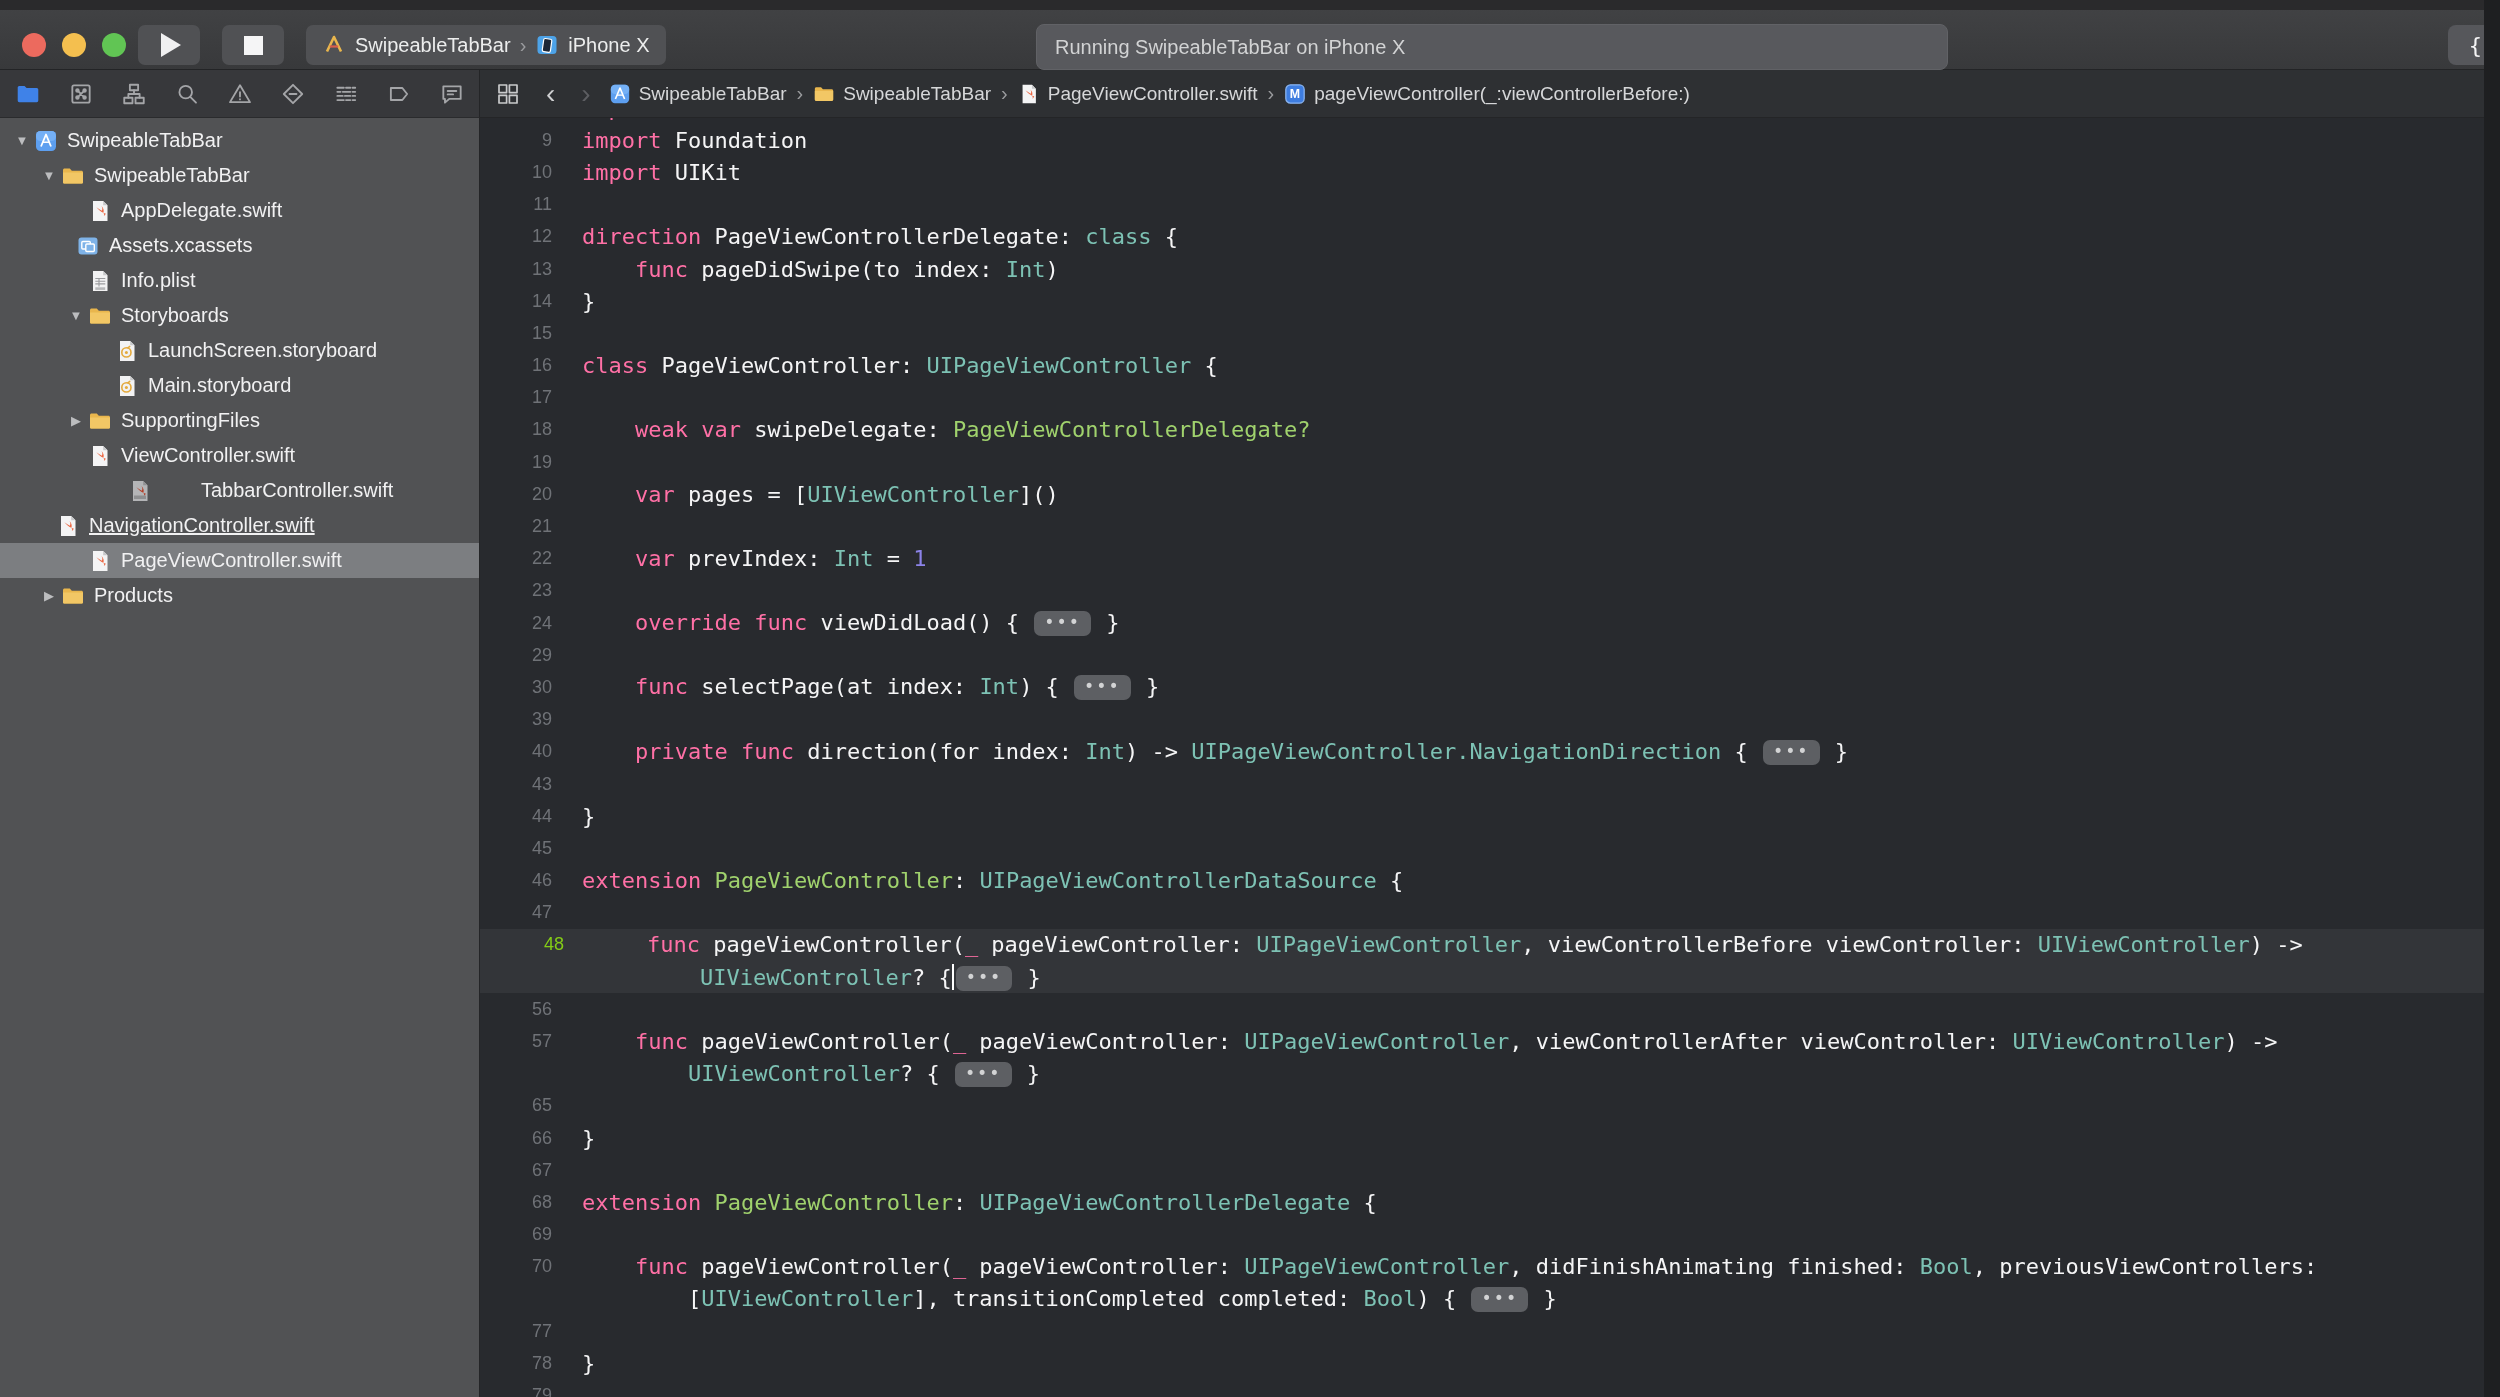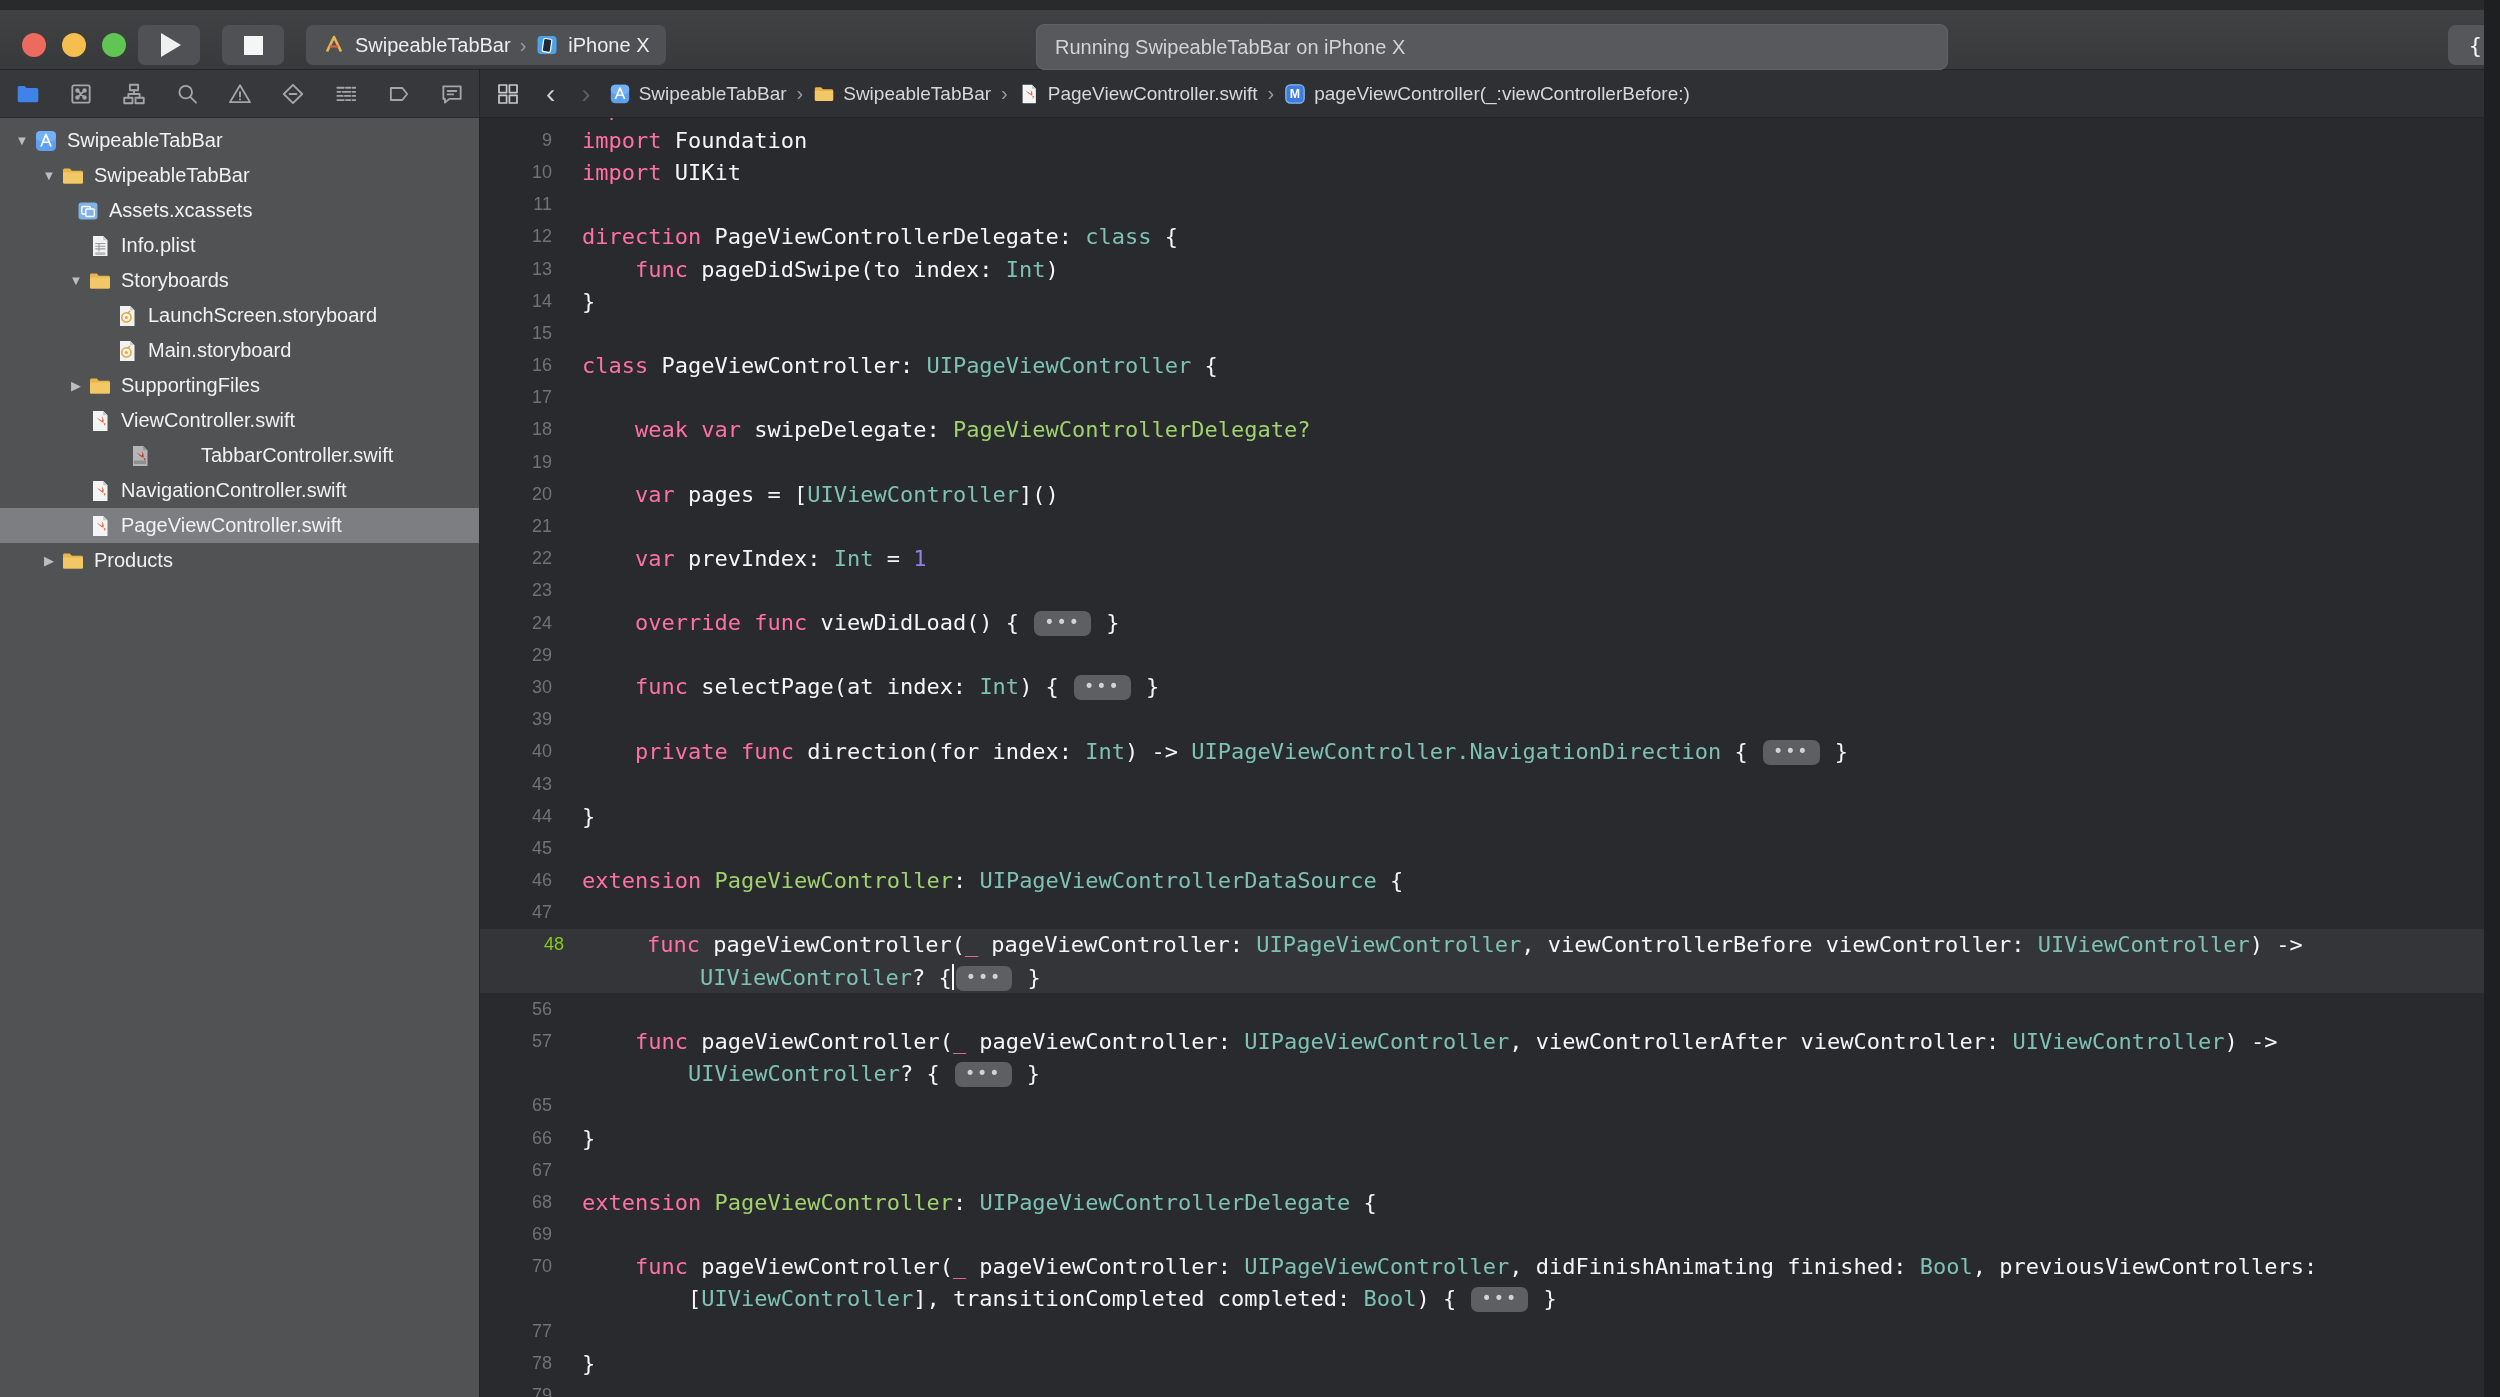--- a/index.html
+++ b/index.html
@@ -269,20 +269,29 @@
           <span>SwipeableTabBar</span>
         </div>
         <div class="tree-row" style="padding-left: 37px;">
           <span class="disc">▼</span>
           <span class="tree-ico"><svg viewBox="0 0 24 24" xmlns="http://www.w3.org/2000/svg">
               <path d="M2 6.2c0-.9.7-1.6 1.6-1.6h5.2l2 2.1h9.6c.9 0 1.6.7 1.6 1.6V18c0 .9-.7 1.6-1.6 1.6H3.6c-.9 0-1.6-.7-1.6-1.6V6.2z" fill="#e9b64d"></path>
               <path d="M2 8.6h20V18c0 .9-.7 1.6-1.6 1.6H3.6c-.9 0-1.6-.7-1.6-1.6V8.6z" fill="#f2c765"></path>
             </svg></span>
           <span>SwipeableTabBar</span>
         </div>
+        <div class="tree-row" style="padding-left: 64px;">
+          <span class="disc"></span>
+          <span class="tree-ico"><svg viewBox="0 0 24 24" xmlns="http://www.w3.org/2000/svg">
+              <path d="M5 2h10.2L19.5 6.3V22H5z" fill="#f4f4f5"></path>
+              <path d="M15.2 2l4.3 4.3h-4.3z" fill="#c7c8ca"></path>
+              <path d="M8.3 8.2c2.3 2.7 5 4.6 7 5.6 1-1.9.3-4.7-1.9-6.7 1.3 1.8 1.1 3.6.4 4.7-1.8-1.2-3.9-2.5-5.5-3.6zm7 5.6c.9 1 1.1 2.2.5 3.3 1-.6 1.7-1.5 1.9-2.6-.7-.2-1.6-.4-2.4-.7z" fill="#ec6844"></path>
+            </svg></span>
+          <span>AppDelegate.swift</span>
+        </div>
         <div class="tree-row" style="padding-left: 52px;">
           <span class="disc"></span>
           <span class="tree-ico"><svg viewBox="0 0 24 24" xmlns="http://www.w3.org/2000/svg">
               <rect x="2.5" y="3.5" width="19" height="17" rx="3" fill="#7fb3e8"></rect>
               <rect x="5.8" y="7.5" width="8.5" height="7.5" rx="1" fill="none" stroke="#ffffff" stroke-width="1.4"></rect>
               <rect x="9.8" y="10" width="8.5" height="7.5" rx="1" fill="#7fb3e8" stroke="#ffffff" stroke-width="1.4"></rect>
             </svg></span>
           <span>Assets.xcassets</span>
         </div>
         <div class="tree-row" style="padding-left: 64px;">
@@ -345,21 +354,21 @@
         <div class="tree-row" style="padding-left: 64px; gap: 40px;">
           <span class="disc"></span>
           <span class="tree-ico"><svg viewBox="0 0 24 24" xmlns="http://www.w3.org/2000/svg">
               <path d="M5 2h10.2L19.5 6.3V22H5z" fill="#b4b5b7"></path>
               <path d="M15.2 2l4.3 4.3h-4.3z" fill="#919294"></path>
               <path d="M8.3 8.2c2.3 2.7 5 4.6 7 5.6 1-1.9.3-4.7-1.9-6.7 1.3 1.8 1.1 3.6.4 4.7-1.8-1.2-3.9-2.5-5.5-3.6zm7 5.6c.9 1 1.1 2.2.5 3.3 1-.6 1.7-1.5 1.9-2.6-.7-.2-1.6-.4-2.4-.7z" fill="#b33f28"></path>
               <rect x="6" y="16.5" width="12" height="3.5" fill="#8e8f91"></rect>
             </svg></span>
           <span>TabbarController.swift</span>
         </div>
-        <div class="tree-row" style="padding-left: 64px;">
+        <div class="tree-row" style="padding-left: 32px; text-decoration: underline;">
           <span class="disc"></span>
           <span class="tree-ico"><svg viewBox="0 0 24 24" xmlns="http://www.w3.org/2000/svg">
               <path d="M5 2h10.2L19.5 6.3V22H5z" fill="#f4f4f5"></path>
               <path d="M15.2 2l4.3 4.3h-4.3z" fill="#c7c8ca"></path>
               <path d="M8.3 8.2c2.3 2.7 5 4.6 7 5.6 1-1.9.3-4.7-1.9-6.7 1.3 1.8 1.1 3.6.4 4.7-1.8-1.2-3.9-2.5-5.5-3.6zm7 5.6c.9 1 1.1 2.2.5 3.3 1-.6 1.7-1.5 1.9-2.6-.7-.2-1.6-.4-2.4-.7z" fill="#ec6844"></path>
             </svg></span>
           <span>NavigationController.swift</span>
         </div>
         <div class="tree-row selected" style="padding-left: 64px;">
           <span class="disc"></span>

